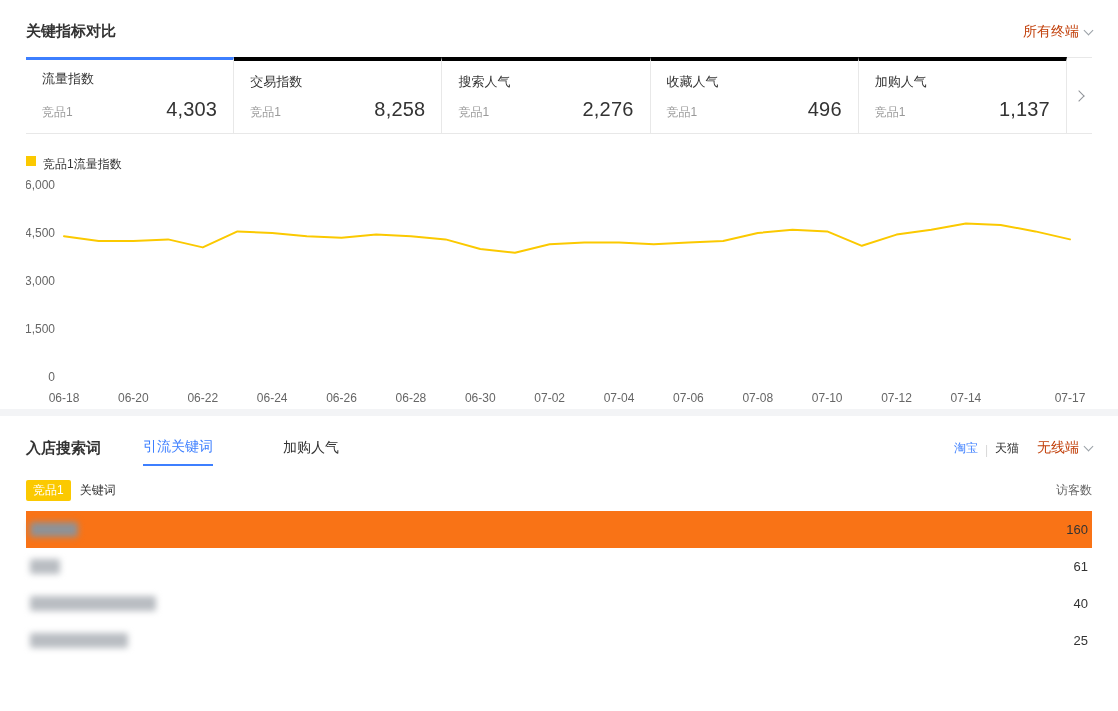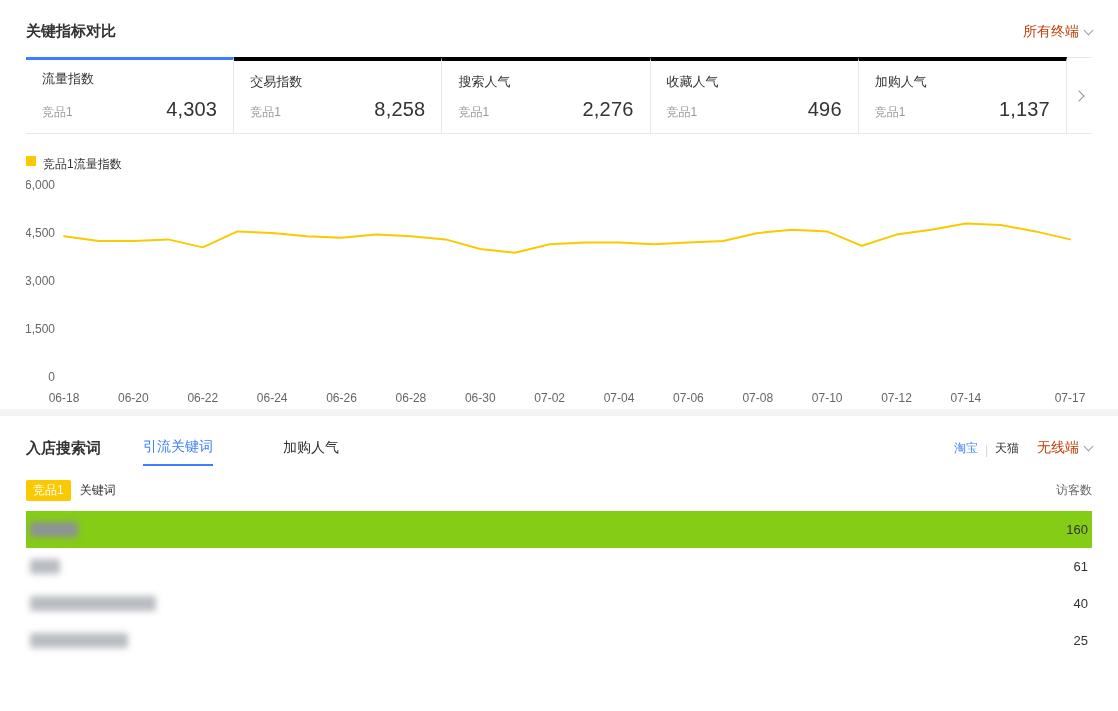--- a/index.html
+++ b/index.html
@@ -76,21 +76,21 @@
     background: #fbc901; color: #fff; font-size: 12px;
     padding: 2px 7px; border-radius: 2px; margin-right: 9px;
   }
   .kw-head { font-size: 12px; color: #333; }
   .vis-head { margin-left: auto; font-size: 12px; color: #666; }
 
   .trow {
     height: 37px; display: flex; align-items: center;
     padding: 0 4px; cursor: pointer;
   }
-  .trow.hl { background: #84cc16; }
+  .trow.hl { background: #f97316; }
   .mask {
     display: inline-block; height: 15px; border-radius: 2px;
     background: #b9bdc2; filter: blur(3px);
   }
   .mask.dark { background: #8e9297; }
   .mw0 { width: 48px; } .mw1 { width: 30px; } .mw2 { width: 40px; }
   .mw3 { width: 126px; } .mw4 { width: 98px; }
   .trow .val { margin-left: auto; font-size: 13px; color: #333; }
 </style>
 </head>

